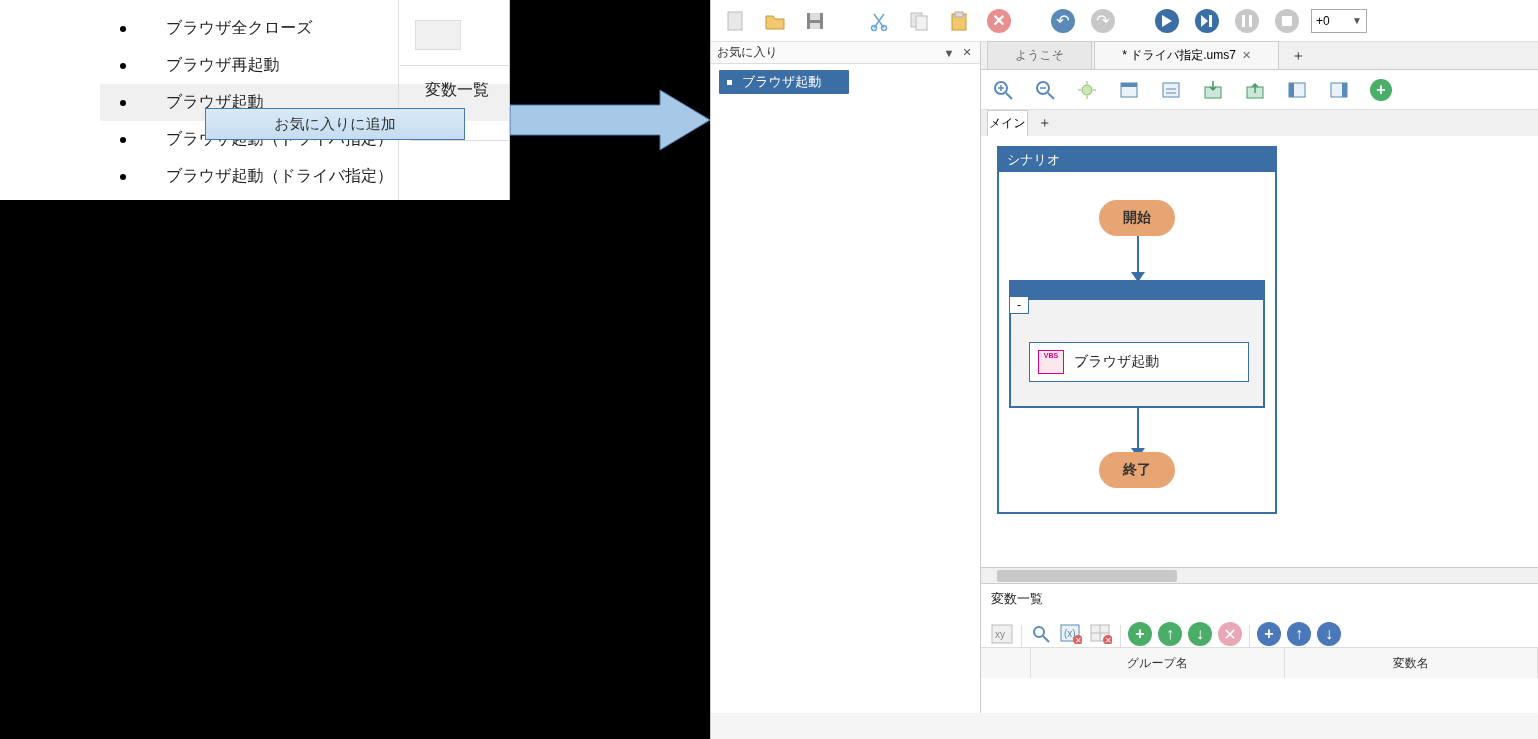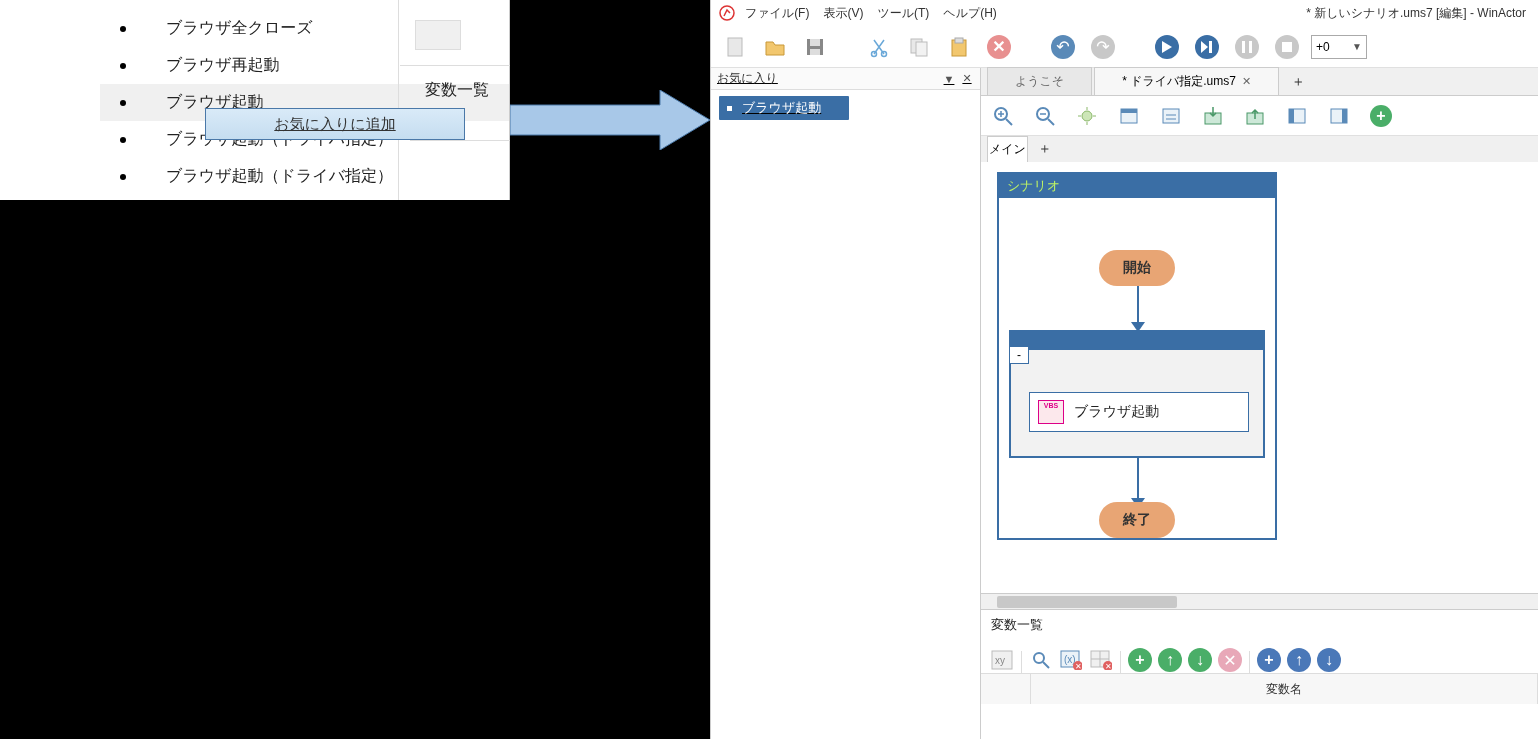--- a/index.html
+++ b/index.html
@@ -19,21 +19,20 @@
 .left-panel .list .item .bullet {
   width: 6px; height: 6px; background: #000; border-radius: 50%; margin-right: 20px;
 }
 .left-panel .list .item.hovered { background: #f0f0f0; }
 .context-menu {
   position: absolute; left: 205px; top: 108px; width: 260px; height: 32px;
   background: linear-gradient(#d9eaf8, #c5ddf0);
   border: 1px solid #4a78a8; color: #333;
   display: flex; align-items: center; justify-content: center;
   font-size: 15px;
-  text-decoration: underline;
 }
 .left-panel .variable-label {
   position: absolute; right: 20px; top: 80px; font-size: 16px; color: #222;
 }
 .left-panel .divider-v { position:absolute; left:398px; top:0; width:1px; height:200px; background:#ddd;}
 .left-panel .divider-h { position:absolute; left:400px; top:65px; width:110px; height:1px; background:#ddd;}
 .left-panel .scroll-blocks { position:absolute; left:415px; top:20px; width:46px; height:30px; background:#f0f0f0; border:1px solid #ddd;}
 .left-panel .scroll-blocks2 { position:absolute; left:410px; top:140px; width:100px; height:60px; border-top:1px solid #ddd;}
 
 
@@ -70,21 +69,21 @@
   justify-content: space-between;
 }
 .toolbar .speed .caret { font-size:10px; color:#555; }
 
 
 .work-area { display: flex; height: calc(100% - 68px); }
 
 
 .fav-panel {
   width: 270px; background: #fff; border-right: 1px solid #ccc;
-  display: flex; flex-direction: column; text-decoration: underline;
+  display: flex; flex-direction: column;
 }
 .fav-header {
   height: 22px; display:flex; align-items:center; padding:0 6px;
   font-size:12px; color:#333; border-bottom:1px solid #ddd;
   background:#fafafa;
 }
 .fav-header .spacer{flex:1}
 .fav-header .icon{width:14px;height:14px;margin-left:4px;display:flex;align-items:center;justify-content:center;font-size:11px;color:#555;}
 .fav-body { padding: 6px 8px; flex:1; }
 .fav-item {
@@ -127,24 +126,24 @@
 }
 .inner-plus{padding:4px 10px;font-size:14px;color:#333;}
 
 
 .canvas-wrap { flex:1; background:#fff; position:relative; overflow:hidden; }
 .scenario-box {
   position:absolute; left:16px; top:10px; width:280px; height:368px;
   border:2px solid #3a6ea5; background:#fff;
 }
 .scenario-title {
-  height:24px; background:#3a6ea5; color:#bef264; font-size:13px;
+  height:24px; background:#3a6ea5; color:#ffffff; font-size:13px;
   display:flex; align-items:center; padding:0 8px;
 }
-.sc-body{position:relative;height:calc(100% - 24px);margin-top:24px;}
+.sc-body{position:relative;height:calc(100% - 24px);}
 .node-pill{
   position:absolute; width:76px; height:36px; background:#e8a574;
   border-radius:18px; display:flex;align-items:center;justify-content:center;
   font-size:14px; color:#333; font-weight:bold;
 }
 .node-start{ left:100px; top:28px; }
 .node-end{ left:100px; top:280px; }
 .flow-line{ position:absolute; left:138px; width:2px; background:#3a6ea5; }
 .line1{ top:64px; height:40px; }
 .line2{ top:236px; height:44px; }
@@ -232,33 +231,20 @@
   </div>
 </div>
 
 <svg class="big-arrow" width="200" height="60">
   <defs></defs>
   <polygon points="0,15 150,15 150,0 200,30 150,60 150,45 0,45" fill="#a8c8e8" stroke="#4a78a8" stroke-width="1"></polygon>
 </svg>
 
 <div class="app-window">
 
-  <div class="title-bar">
-    <svg class="app-icon" viewBox="0 0 16 16">
-      <circle cx="8" cy="8" r="7" fill="#fff" stroke="#d33" stroke-width="1.5"></circle>
-      <path d="M5 11 L8 5 L11 8" stroke="#d33" stroke-width="1.5" fill="none"></path>
-    </svg>
-    <div class="menus">
-      <span>ファイル(F)</span>
-      <span>表示(V)</span>
-      <span>ツール(T)</span>
-      <span>ヘルプ(H)</span>
-    </div>
-    <div class="title-text">* 新しいシナリオ.ums7 [編集] - WinActor</div>
-  </div>
 
   <div class="toolbar">
     <div class="tb-btn">
         <svg width="22" height="22">
           <rect x="4" y="2" width="14" height="18" fill="#e8e8e8" stroke="#bbb"></rect>
         </svg>
       </div>
     <div class="tb-btn">
         <svg width="22" height="22">
           <path d="M2 6h7l2 3h9v10H2z" fill="#f2c76e" stroke="#c89838"></path>
@@ -548,20 +534,23 @@
             </div>
           <div class="vbtn">
               <div class="circ" style="background:#4a78b8">
                 <span style="color:#fff">↓</span>
               </div>
             </div>
         </div>
         <div class="var-table">
           <div class="col small"></div>
           <div class="col">
+              <span>グループ名</span>
+            </div>
+          <div class="col">
               <span>変数名</span>
             </div>
         </div>
       </div>
 
     </div>
   </div>
 </div>
 
 </body></html>

